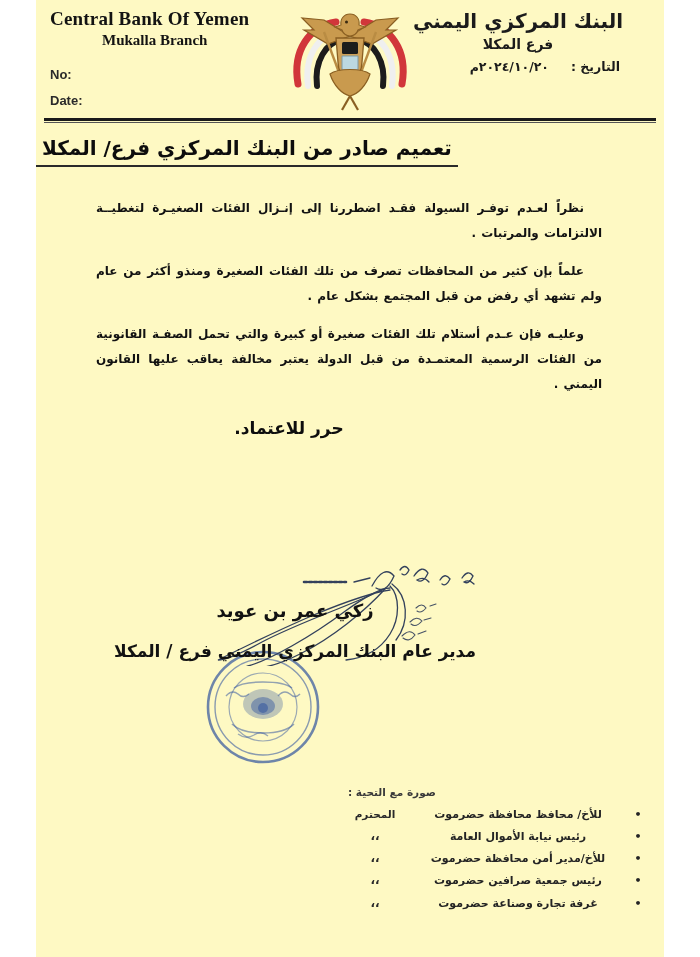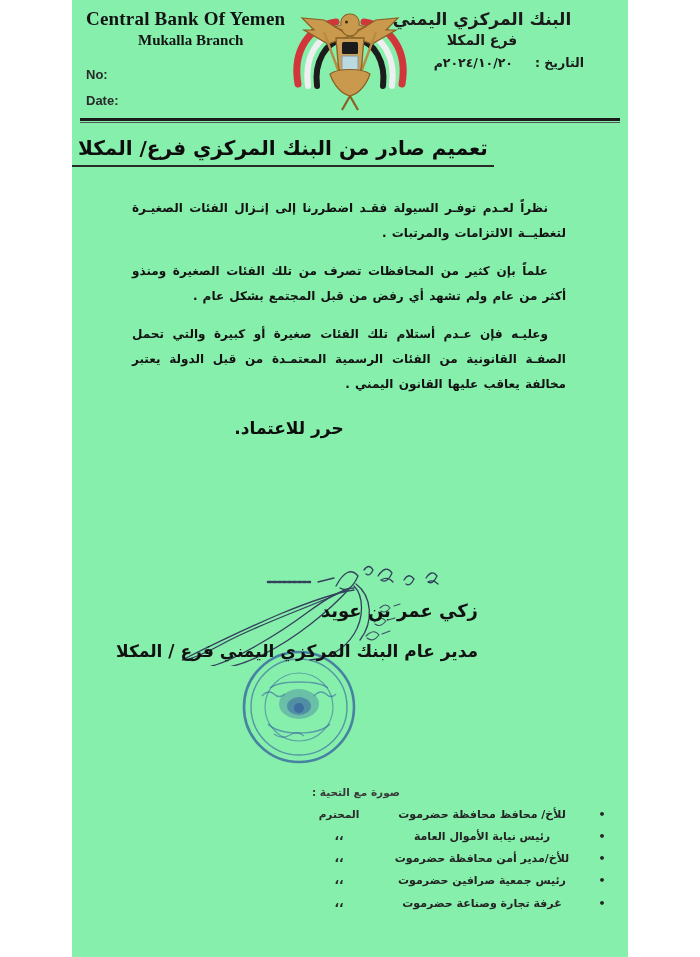--- a/index.html
+++ b/index.html
@@ -3,24 +3,24 @@
 <meta charset="utf-8">
 <title>Central Bank of Yemen Circular</title>
 <style>
   html, body {
     margin: 0;
     padding: 0;
     background: #ffffff;
   }
   .page {
     position: relative;
-    width: 556px;
+    width: 628px;
     height: 957px;
     margin: 0 auto;
-    background: #86efac;
+    background: #fef9c3;
     overflow: hidden;
     font-family: "Liberation Sans", "DejaVu Sans", sans-serif;
     color: #1b1b1b;
   }
 
   
   .letterhead {
     position: absolute;
     top: 0; left: 0; right: 0;
     height: 122px;
@@ -63,21 +63,21 @@
     position: absolute;
     top: 8px;
     right: 16px;
     width: 260px;
     text-align: center;
     direction: rtl;
   }
   .lh-right .bank-ar {
     font-family: "DejaVu Sans", sans-serif;
     font-weight: bold;
-    font-size: 17px;
+    font-size: 20px;
     color: #1b1b1b;
     line-height: 1.35;
   }
   .lh-right .branch-ar {
     font-family: "DejaVu Sans", sans-serif;
     font-weight: bold;
     font-size: 14px;
     color: #1b1b1b;
     margin-top: 1px;
   }
@@ -178,21 +178,21 @@
     text-align: center;
     padding-right: 120px;
   }
 
   
   .signature-block {
     position: absolute;
     top: 600px;
     right: 150px;
     left: 40px;
-    text-align: right;
+    text-align: center;
     direction: rtl;
   }
   .sig-name {
     font-family: "DejaVu Sans", sans-serif;
     font-weight: bold;
     font-size: 18px;
     color: #121212;
     position: relative;
     z-index: 3;
   }

